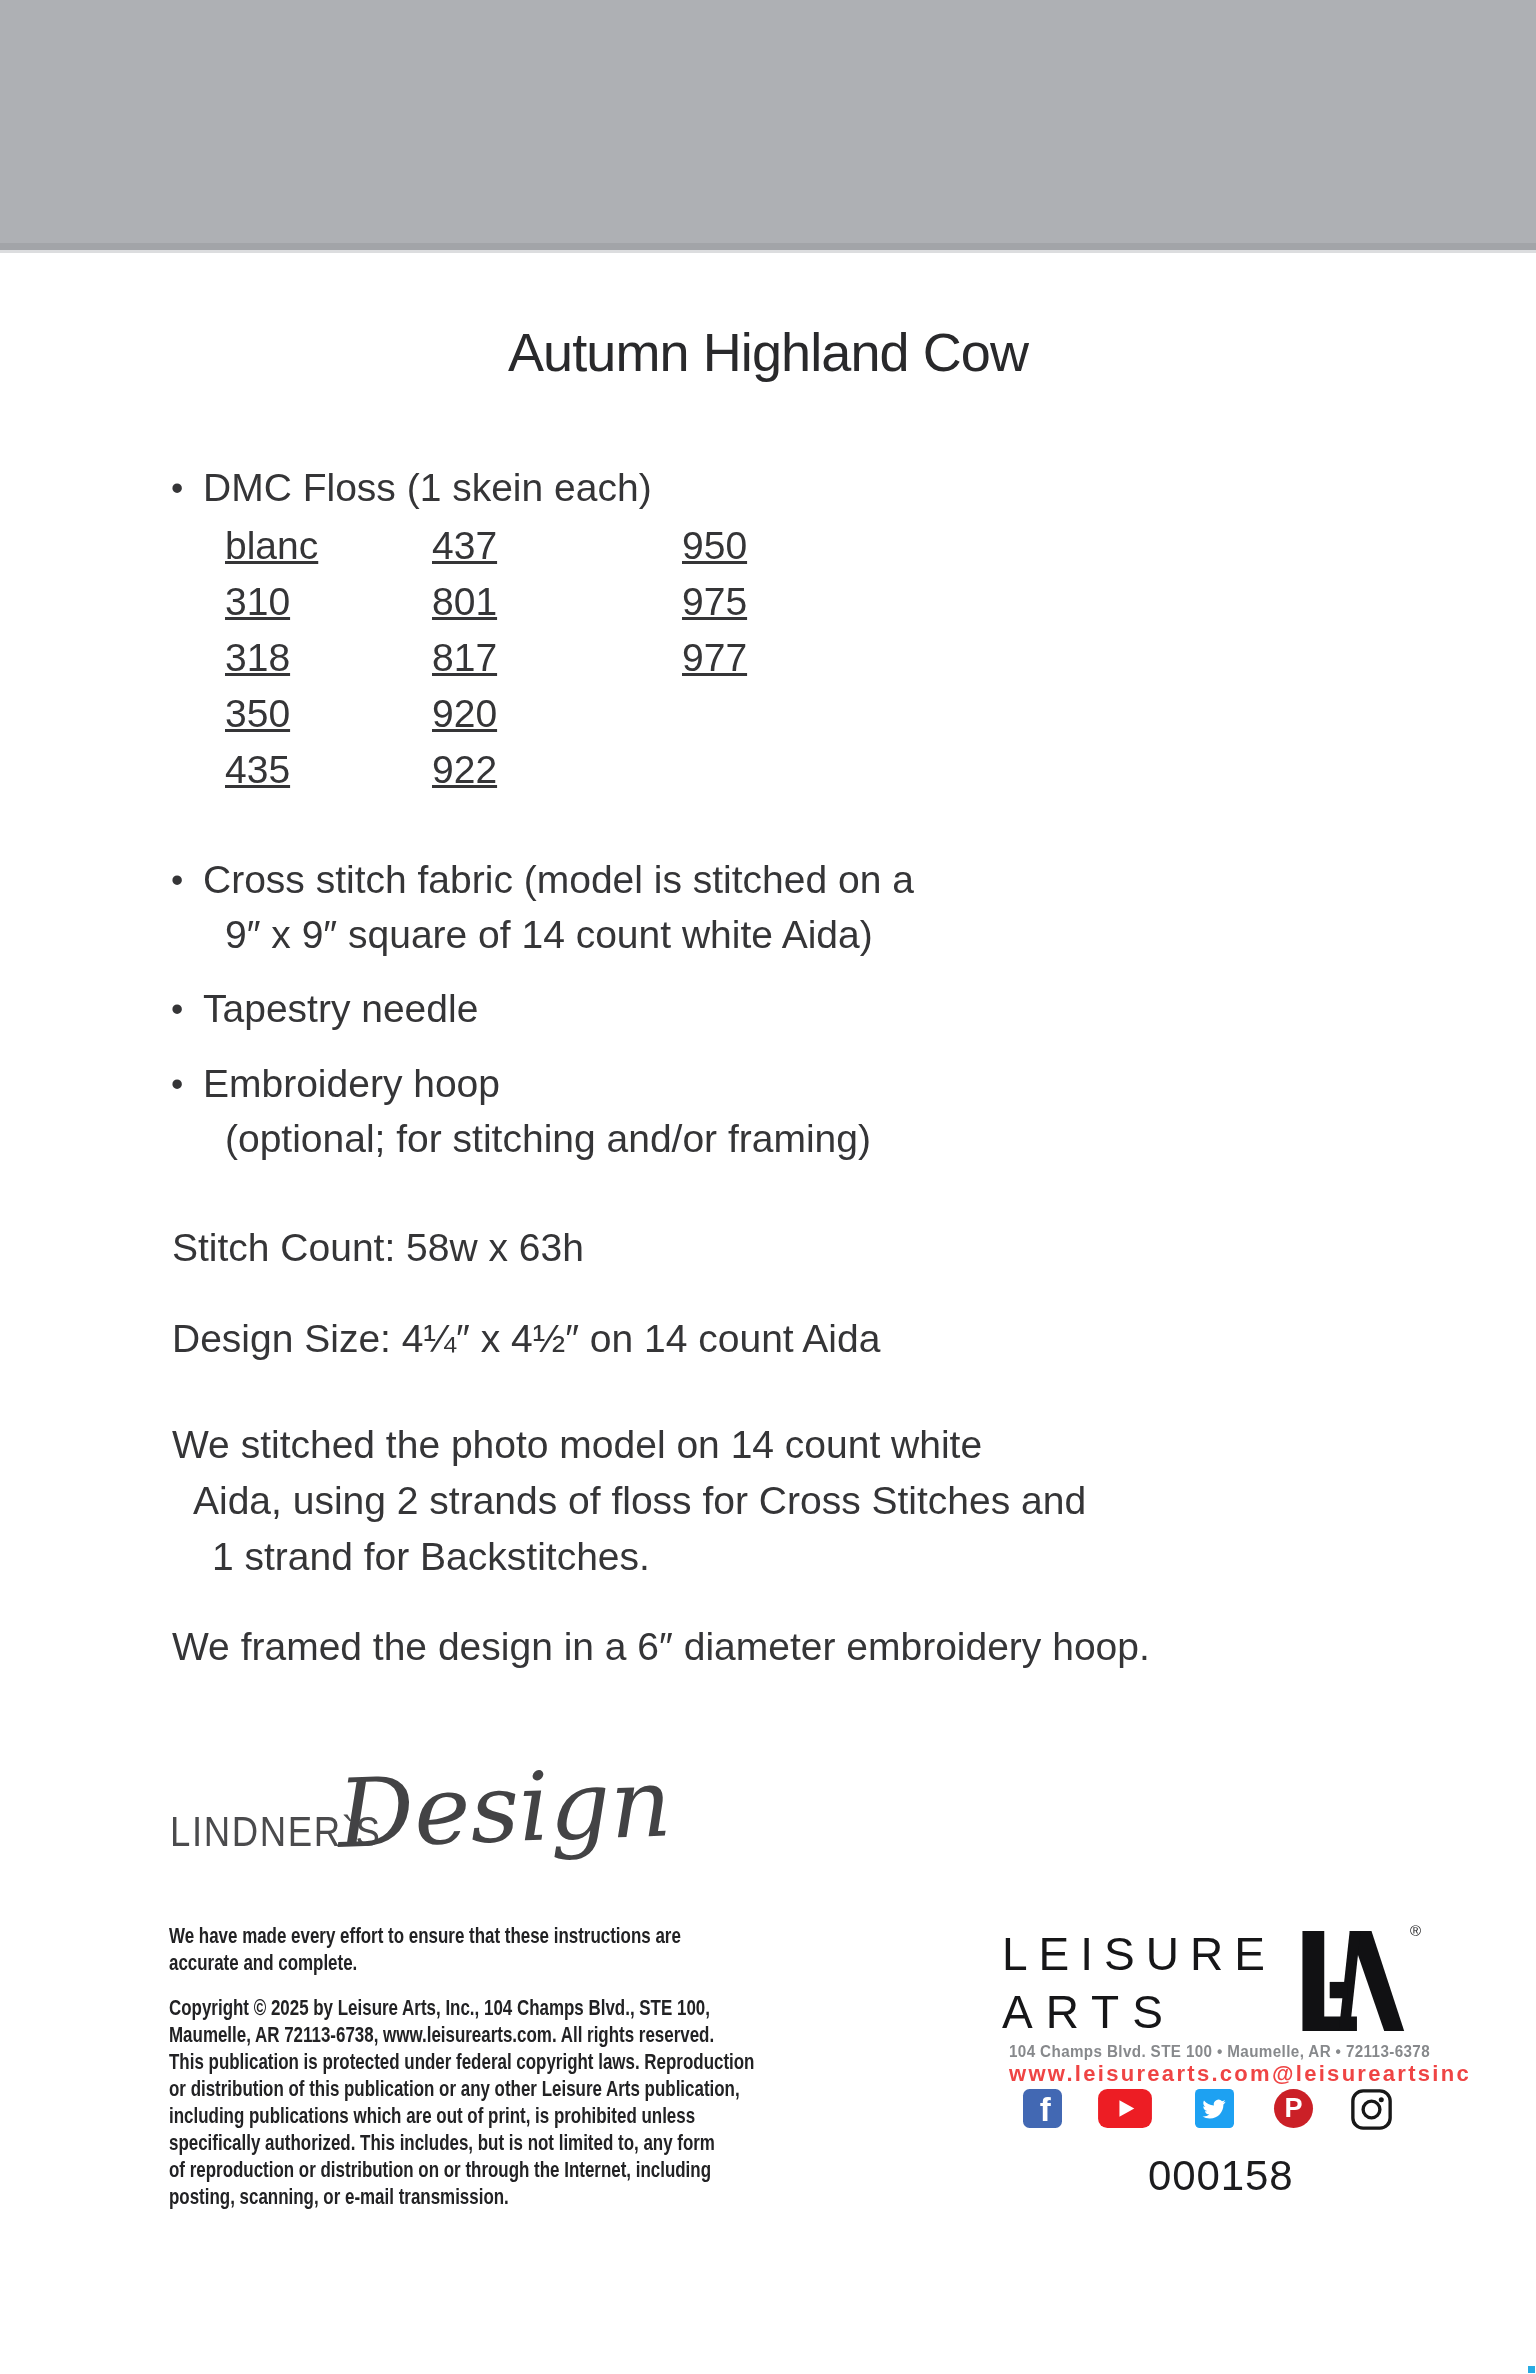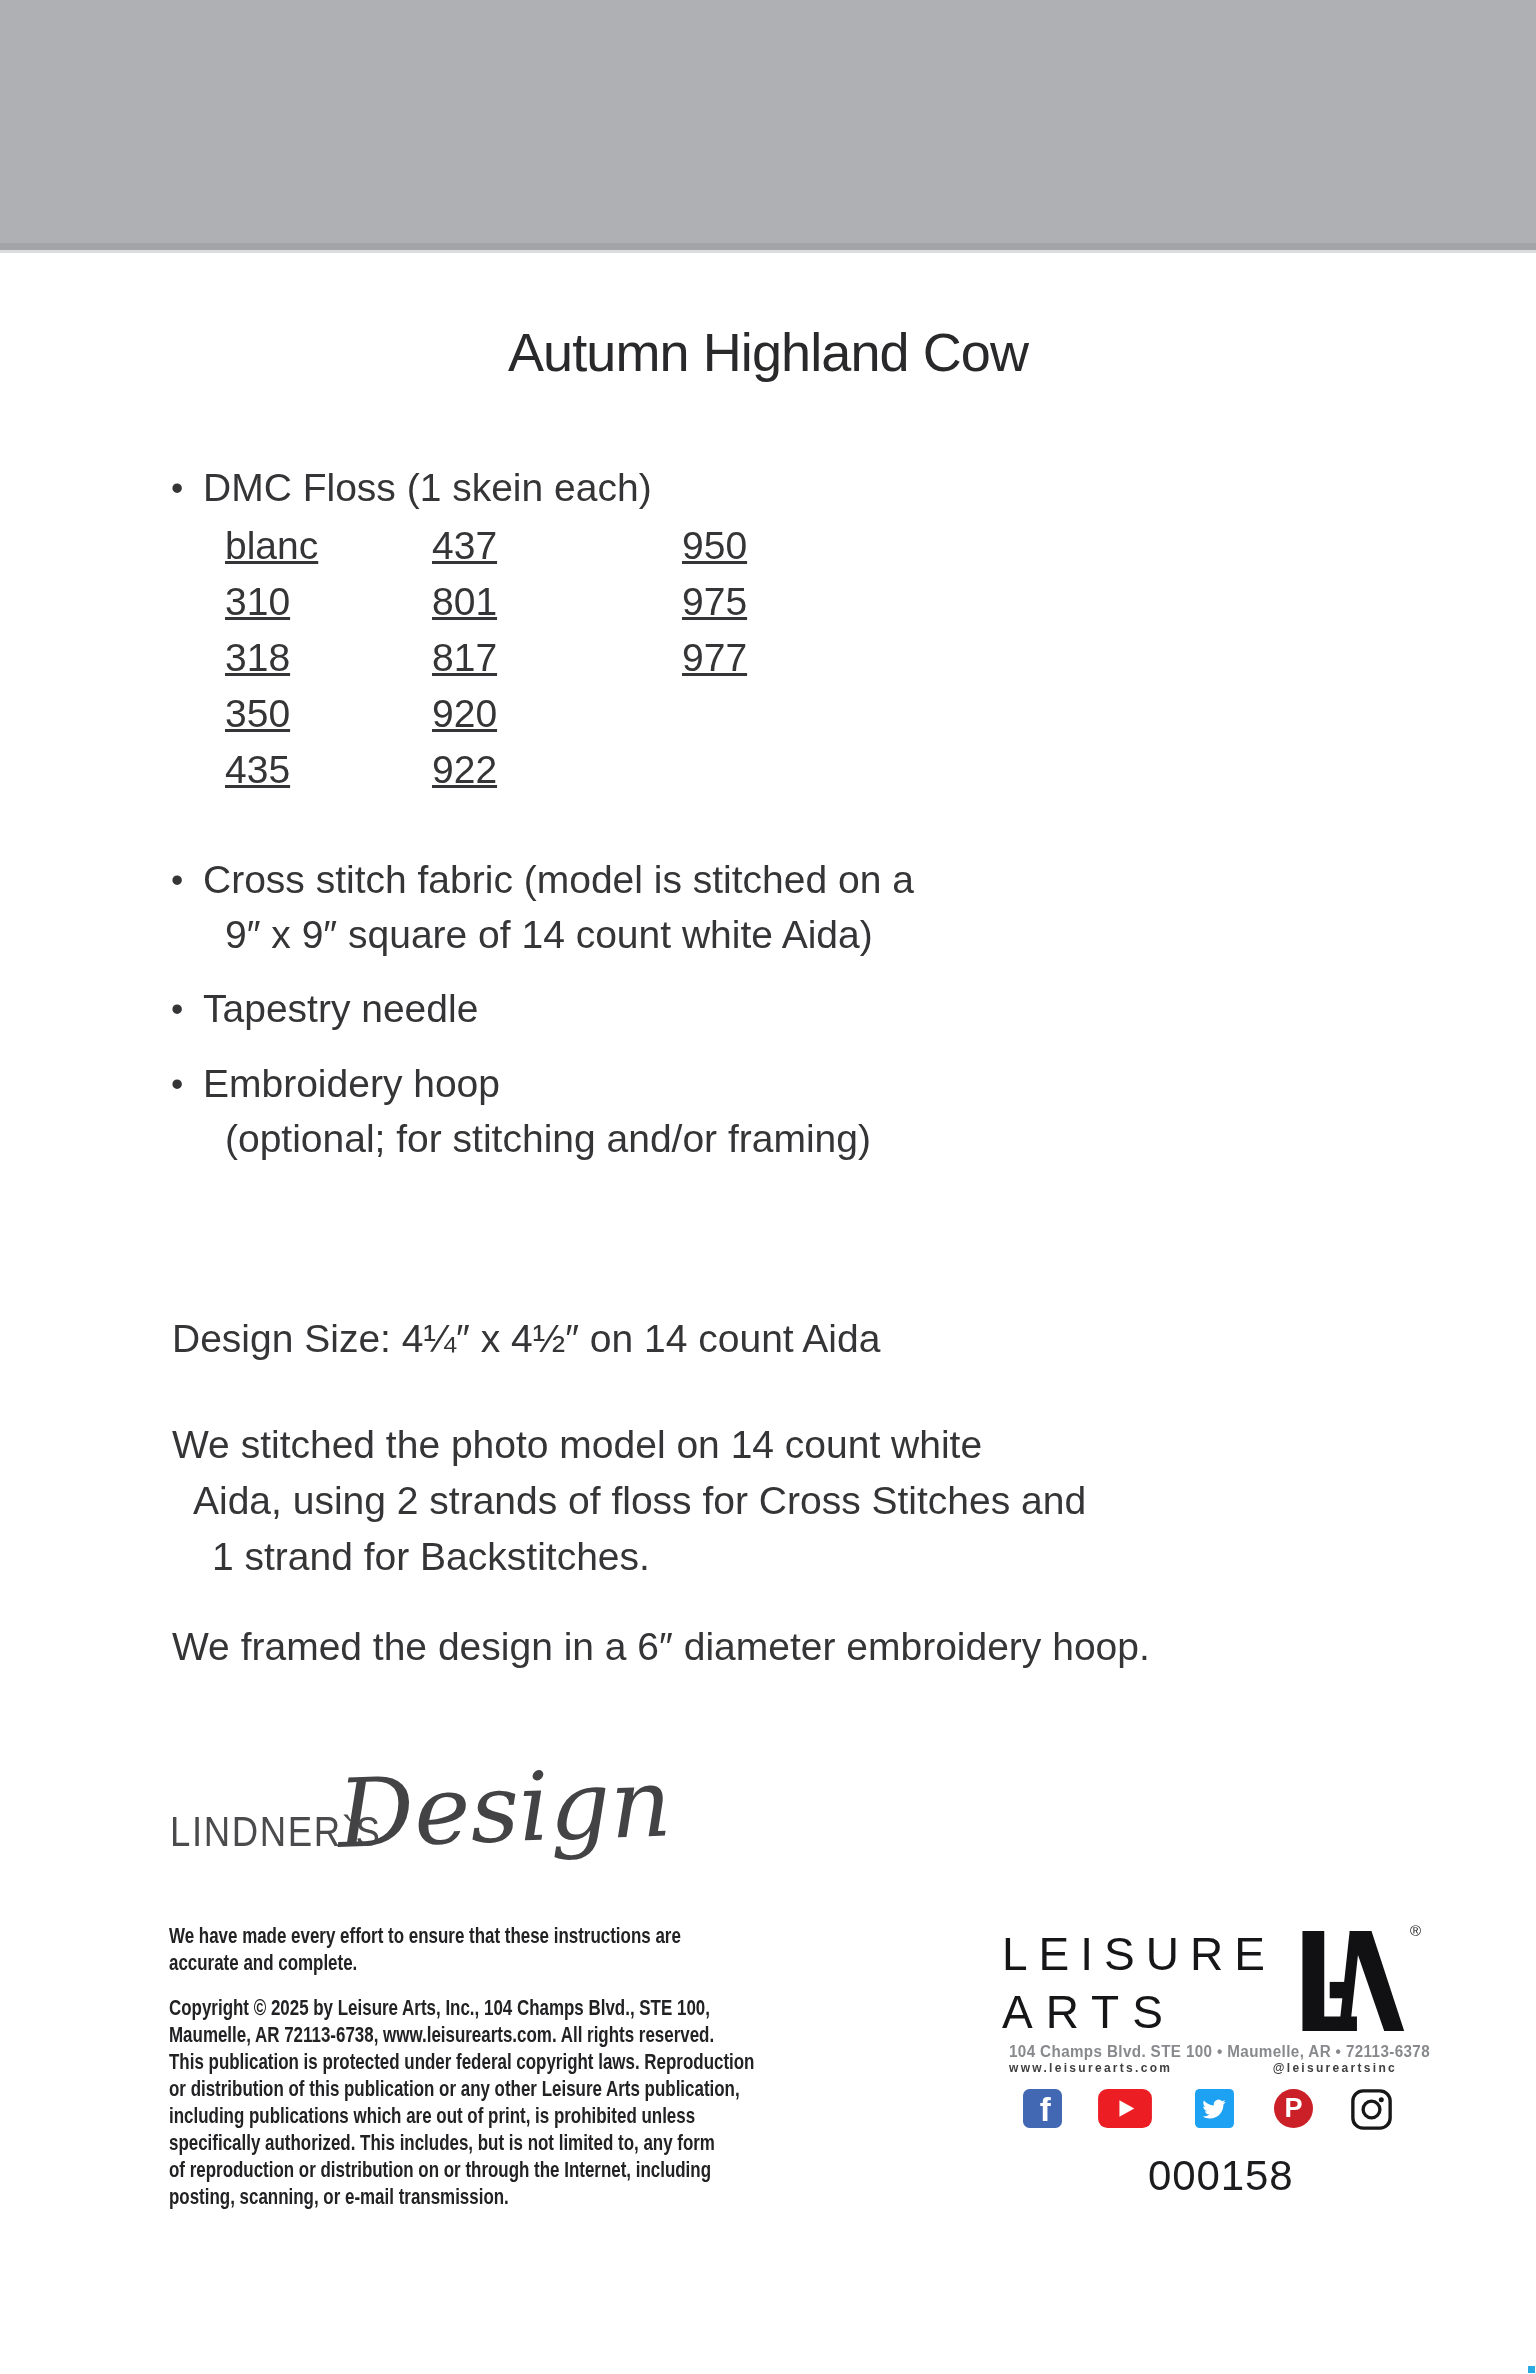--- a/index.html
+++ b/index.html
@@ -55,22 +55,22 @@
   .la-mark  { position:absolute; left:1297px; top:1927px; }
   .la-reg   { position:absolute; left:1410px; top:1922px; font-size:15px; color:#232325; }
 
   .la-address {
     position:absolute; left:1009px; top:2043px; width:408px; font-size:16px; font-weight:700;
     color:#87898c; letter-spacing:0.4px; white-space:nowrap;
     transform:scaleX(0.95); transform-origin:left top;
   }
   .la-handles {
     position:absolute; left:1009px; top:2061px; width:388px; display:flex;
-    justify-content:space-between; font-size:12px; font-weight:700;
-    color:#404040; letter-spacing:2.3px; white-space:nowrap;
+    justify-content:space-between; font-size:22px; font-weight:700;
+    color:#ef4444; letter-spacing:2.3px; white-space:nowrap;
   }
 
   .social { position:absolute; top:2089px; }
   .icon-fb  { left:1023px; width:39px; height:39px; background:#4268b3; border-radius:6.5px;
               display:flex; align-items:flex-end; justify-content:center; }
   .icon-fb span { color:#fff; font-size:33px; font-weight:700; line-height:37px; margin-right:-5.6px; }
   .icon-yt  { left:1098px; }
   .icon-tw  { left:1195px; }
   .icon-pin { left:1274px; width:39px; height:39px; background:#cb2027; border-radius:50%;
               display:flex; align-items:center; justify-content:center; }
@@ -117,20 +117,21 @@
   </div>
 
   <div class="body-line bullet-line" style="left:203px; top:852px;">Cross stitch fabric (model is stitched on a</div>
   <div class="body-line" style="left:225px; top:907px;">9″ x 9″ square of 14 count white Aida)</div>
 
   <div class="body-line bullet-line" style="left:203px; top:981px;">Tapestry needle</div>
 
   <div class="body-line bullet-line" style="left:203px; top:1056px;">Embroidery hoop</div>
   <div class="body-line" style="left:225px; top:1111px;">(optional; for stitching and/or framing)</div>
 
+  <div class="body-line" style="left:172px; top:1220px;">Stitch Count: 58w x 63h</div>
   <div class="body-line" style="left:172px; top:1311px;">Design Size: 4¼″ x 4½″ on 14 count Aida</div>
 
   <div class="body-line" style="left:172px; top:1417px;">We stitched the photo model on 14 count white</div>
   <div class="body-line" style="left:172px; top:1473px;margin-left:21px;">Aida, using 2 strands of floss for Cross Stitches and</div>
   <div class="body-line" style="left:172px; top:1529px;margin-left:40px;">1 strand for Backstitches.</div>
 
   <div class="body-line" style="left:172px; top:1619px;text-align:center;">We framed the design in a 6″ diameter embroidery hoop.</div>
 
   <div class="lindner-name">LINDNER`S</div>
   <div class="lindner-script">Design</div>

